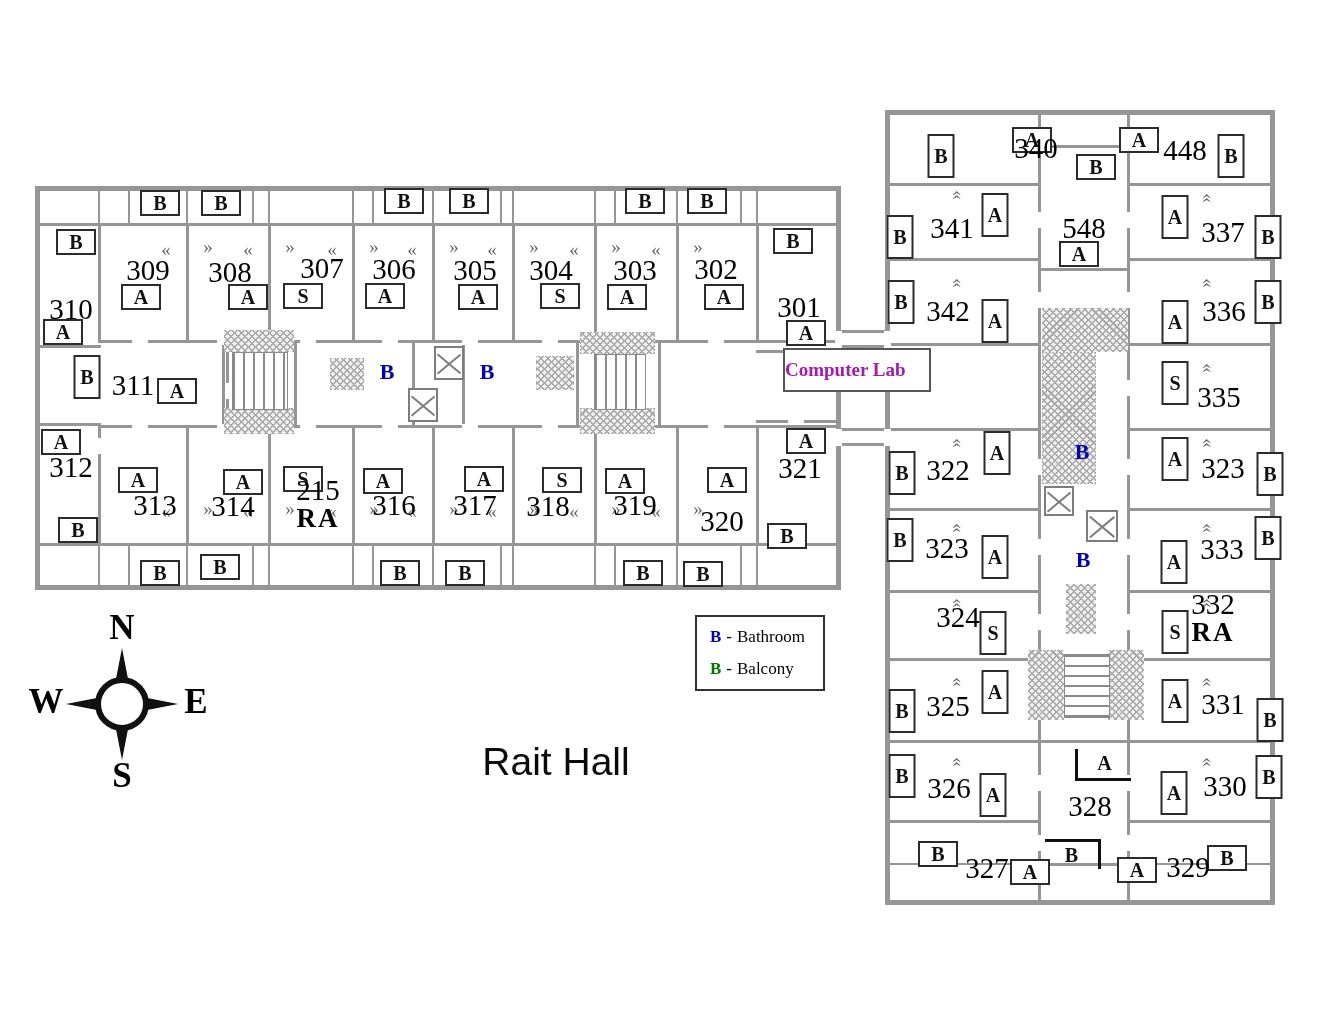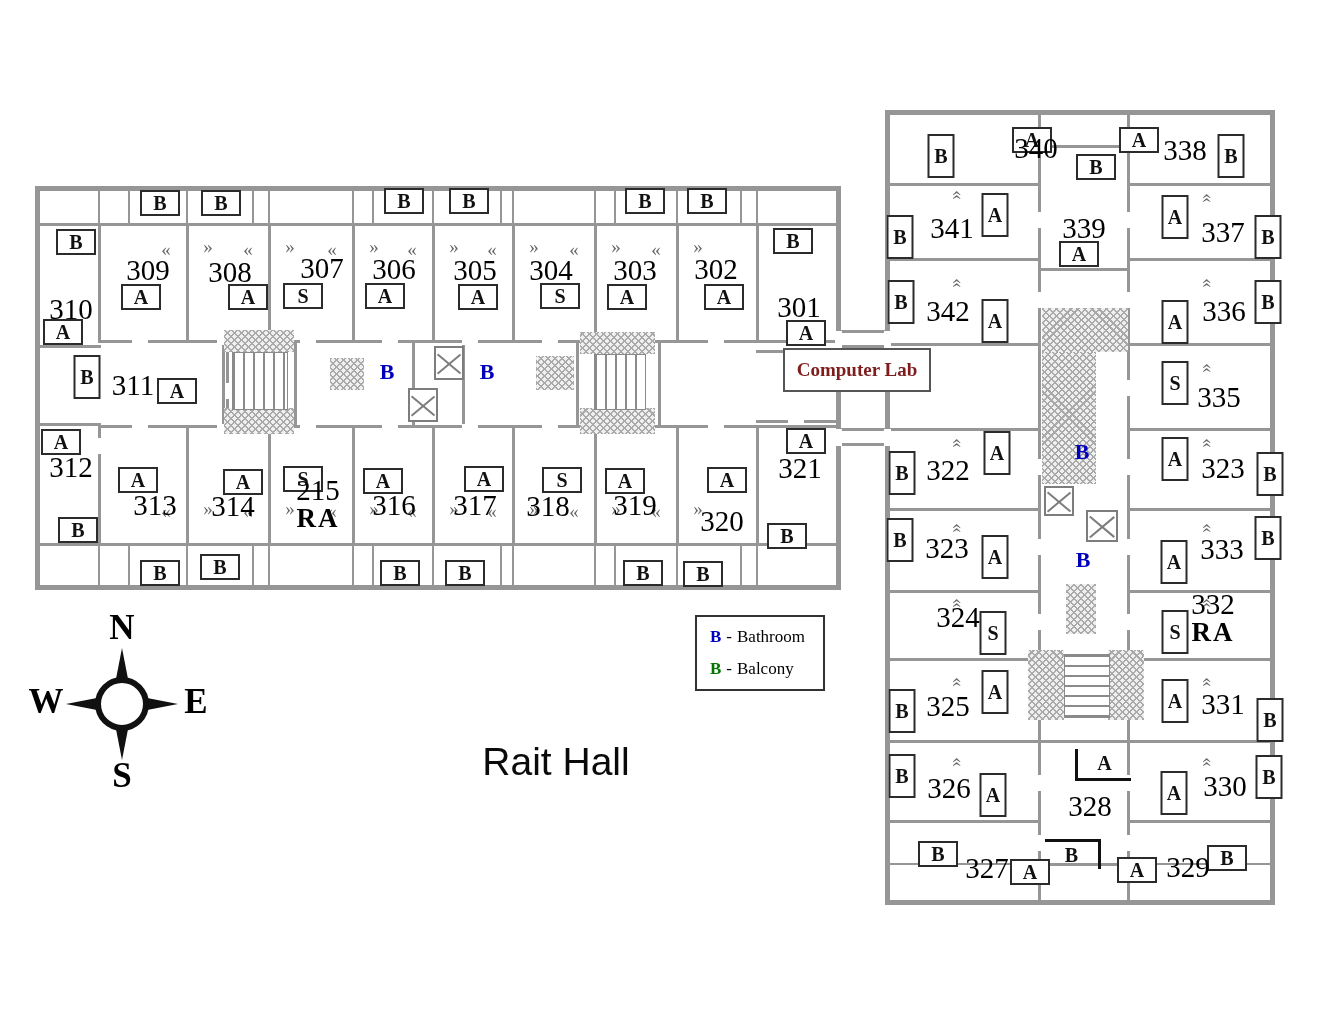--- a/index.html
+++ b/index.html
@@ -27,22 +27,22 @@
   .chip-cb{border:none;border-top:3px solid #111;border-right:3px solid #111;background:transparent;
     width:56px;height:30px;}
   .room-num{position:absolute;transform:translate(-50%,-50%);font-size:29px;color:#000;
     white-space:nowrap;z-index:7;text-align:center;line-height:1.0;}
   .room-sub{font-weight:700;font-size:27px;letter-spacing:2px;}
   .bmark{position:absolute;transform:translate(-50%,-50%);font-size:22px;font-weight:700;
     color:var(--bath,#0000bb);z-index:7;}
   .furn{position:absolute;color:#6a6a6a;font-size:19px;z-index:3;
     transform:translate(-50%,-50%) rotate(var(--r,0deg));}
   #computer-lab{position:absolute;left:783px;top:348px;width:144px;height:40px;background:#fff;
-    border:2px solid #555;z-index:8;display:flex;align-items:center;justify-content:center;
-    font-weight:700;font-size:19px;color:#7f1d1d;}
+    border:2px solid #555;z-index:8;display:flex;align-items:center;
+    font-weight:700;font-size:19px;color:#a21caf;}
   #legend{position:absolute;left:695px;top:615px;width:130px;height:76px;border:2px solid #333;
     background:#fff;z-index:8;display:flex;flex-direction:column;justify-content:space-around;
     padding:4px 0 4px 13px;box-sizing:border-box;font-size:17px;color:#000;}
   .legend-row{display:flex;align-items:center;gap:5px;}
   .legend-key{font-weight:700;}
   #legend .bath{color:var(--bath,#0000bb);}
   #legend .balc{color:var(--balc,#007700);}
   .compass-letter{position:absolute;transform:translate(-50%,-50%);font-weight:700;font-size:35px;
     color:#000;z-index:9;}
   #title-block{position:absolute;left:446px;top:740px;width:220px;text-align:center;
@@ -349,27 +349,27 @@
       <div class="room-num" style="left: 948px; top: 706px;">
         <div>325</div>
       </div>
       <div class="room-num" style="left: 949px; top: 788px;">
         <div>326</div>
       </div>
       <div class="room-num" style="left: 987px; top: 868px;">
         <div>327</div>
       </div>
       <div class="room-num" style="left: 1084px; top: 228px;">
-        <div>339</div>
+        <div>548</div>
       </div>
       <div class="room-num" style="left: 1090px; top: 806px;">
         <div>328</div>
       </div>
       <div class="room-num" style="left: 1185px; top: 150px;">
-        <div>338</div>
+        <div>448</div>
       </div>
       <div class="room-num" style="left: 1223px; top: 232px;">
         <div>337</div>
       </div>
       <div class="room-num" style="left: 1224px; top: 311px;">
         <div>336</div>
       </div>
       <div class="room-num" style="left: 1219px; top: 397px;">
         <div>335</div>
       </div>

